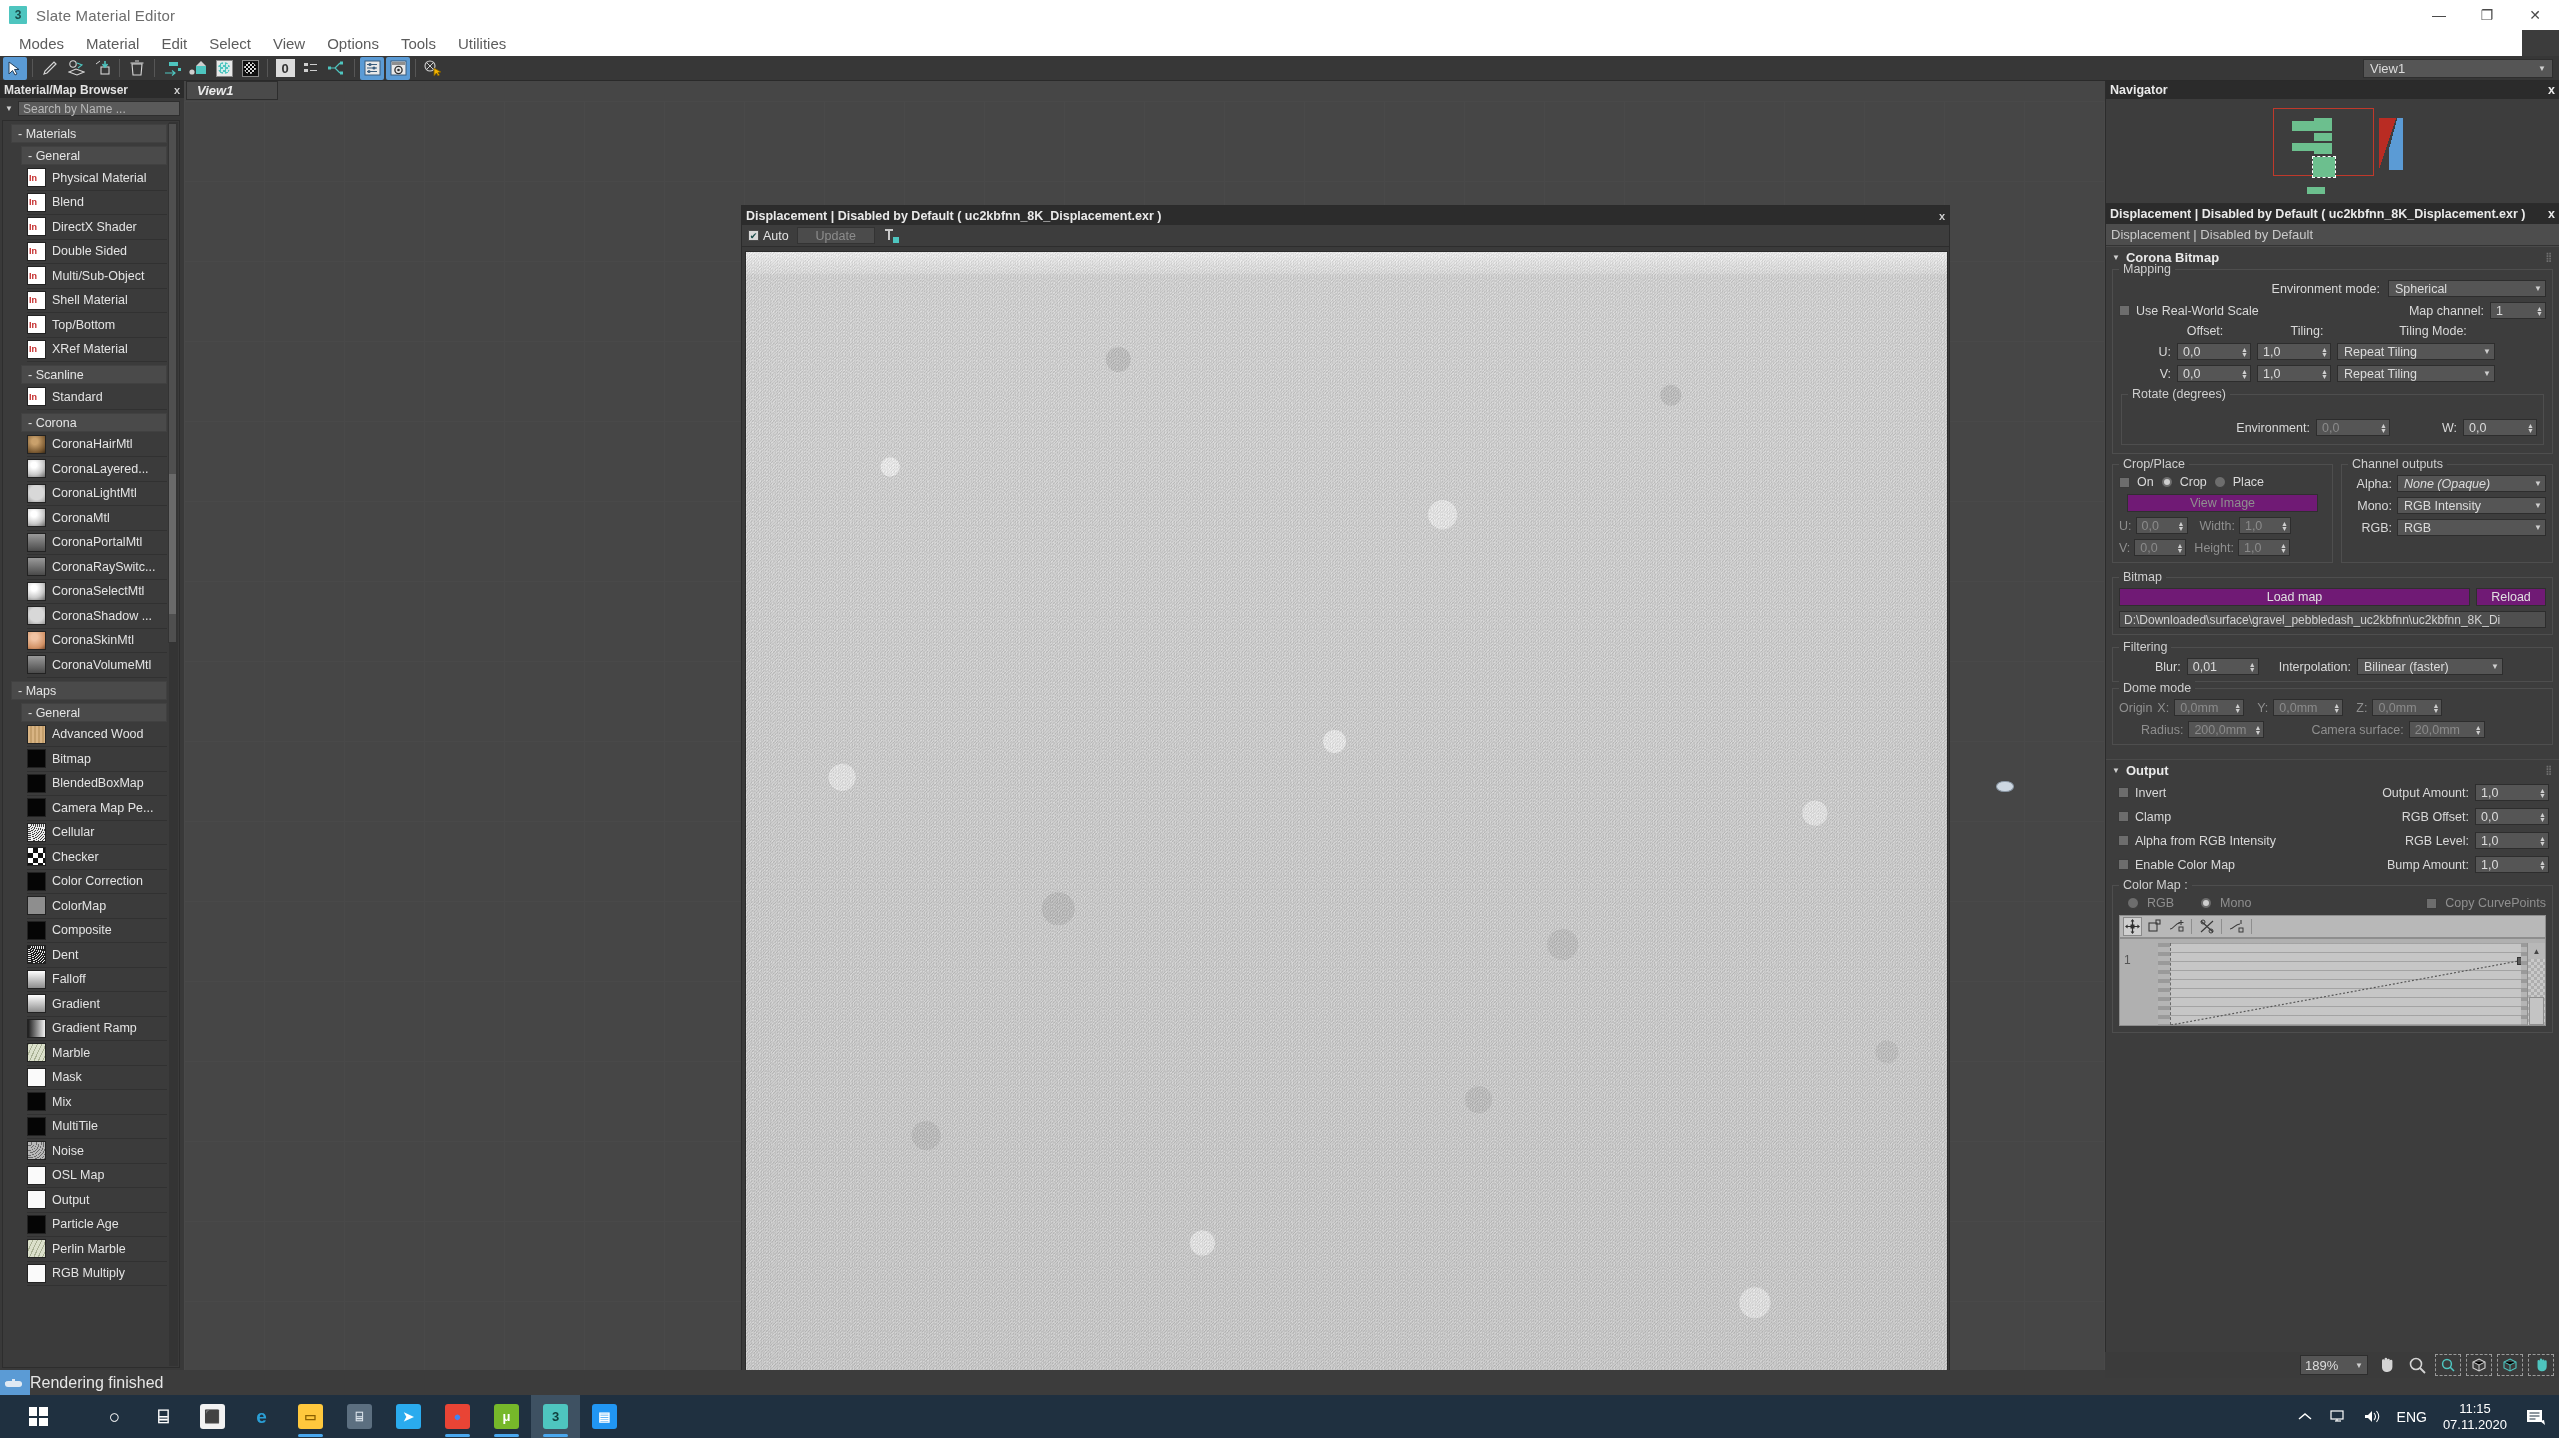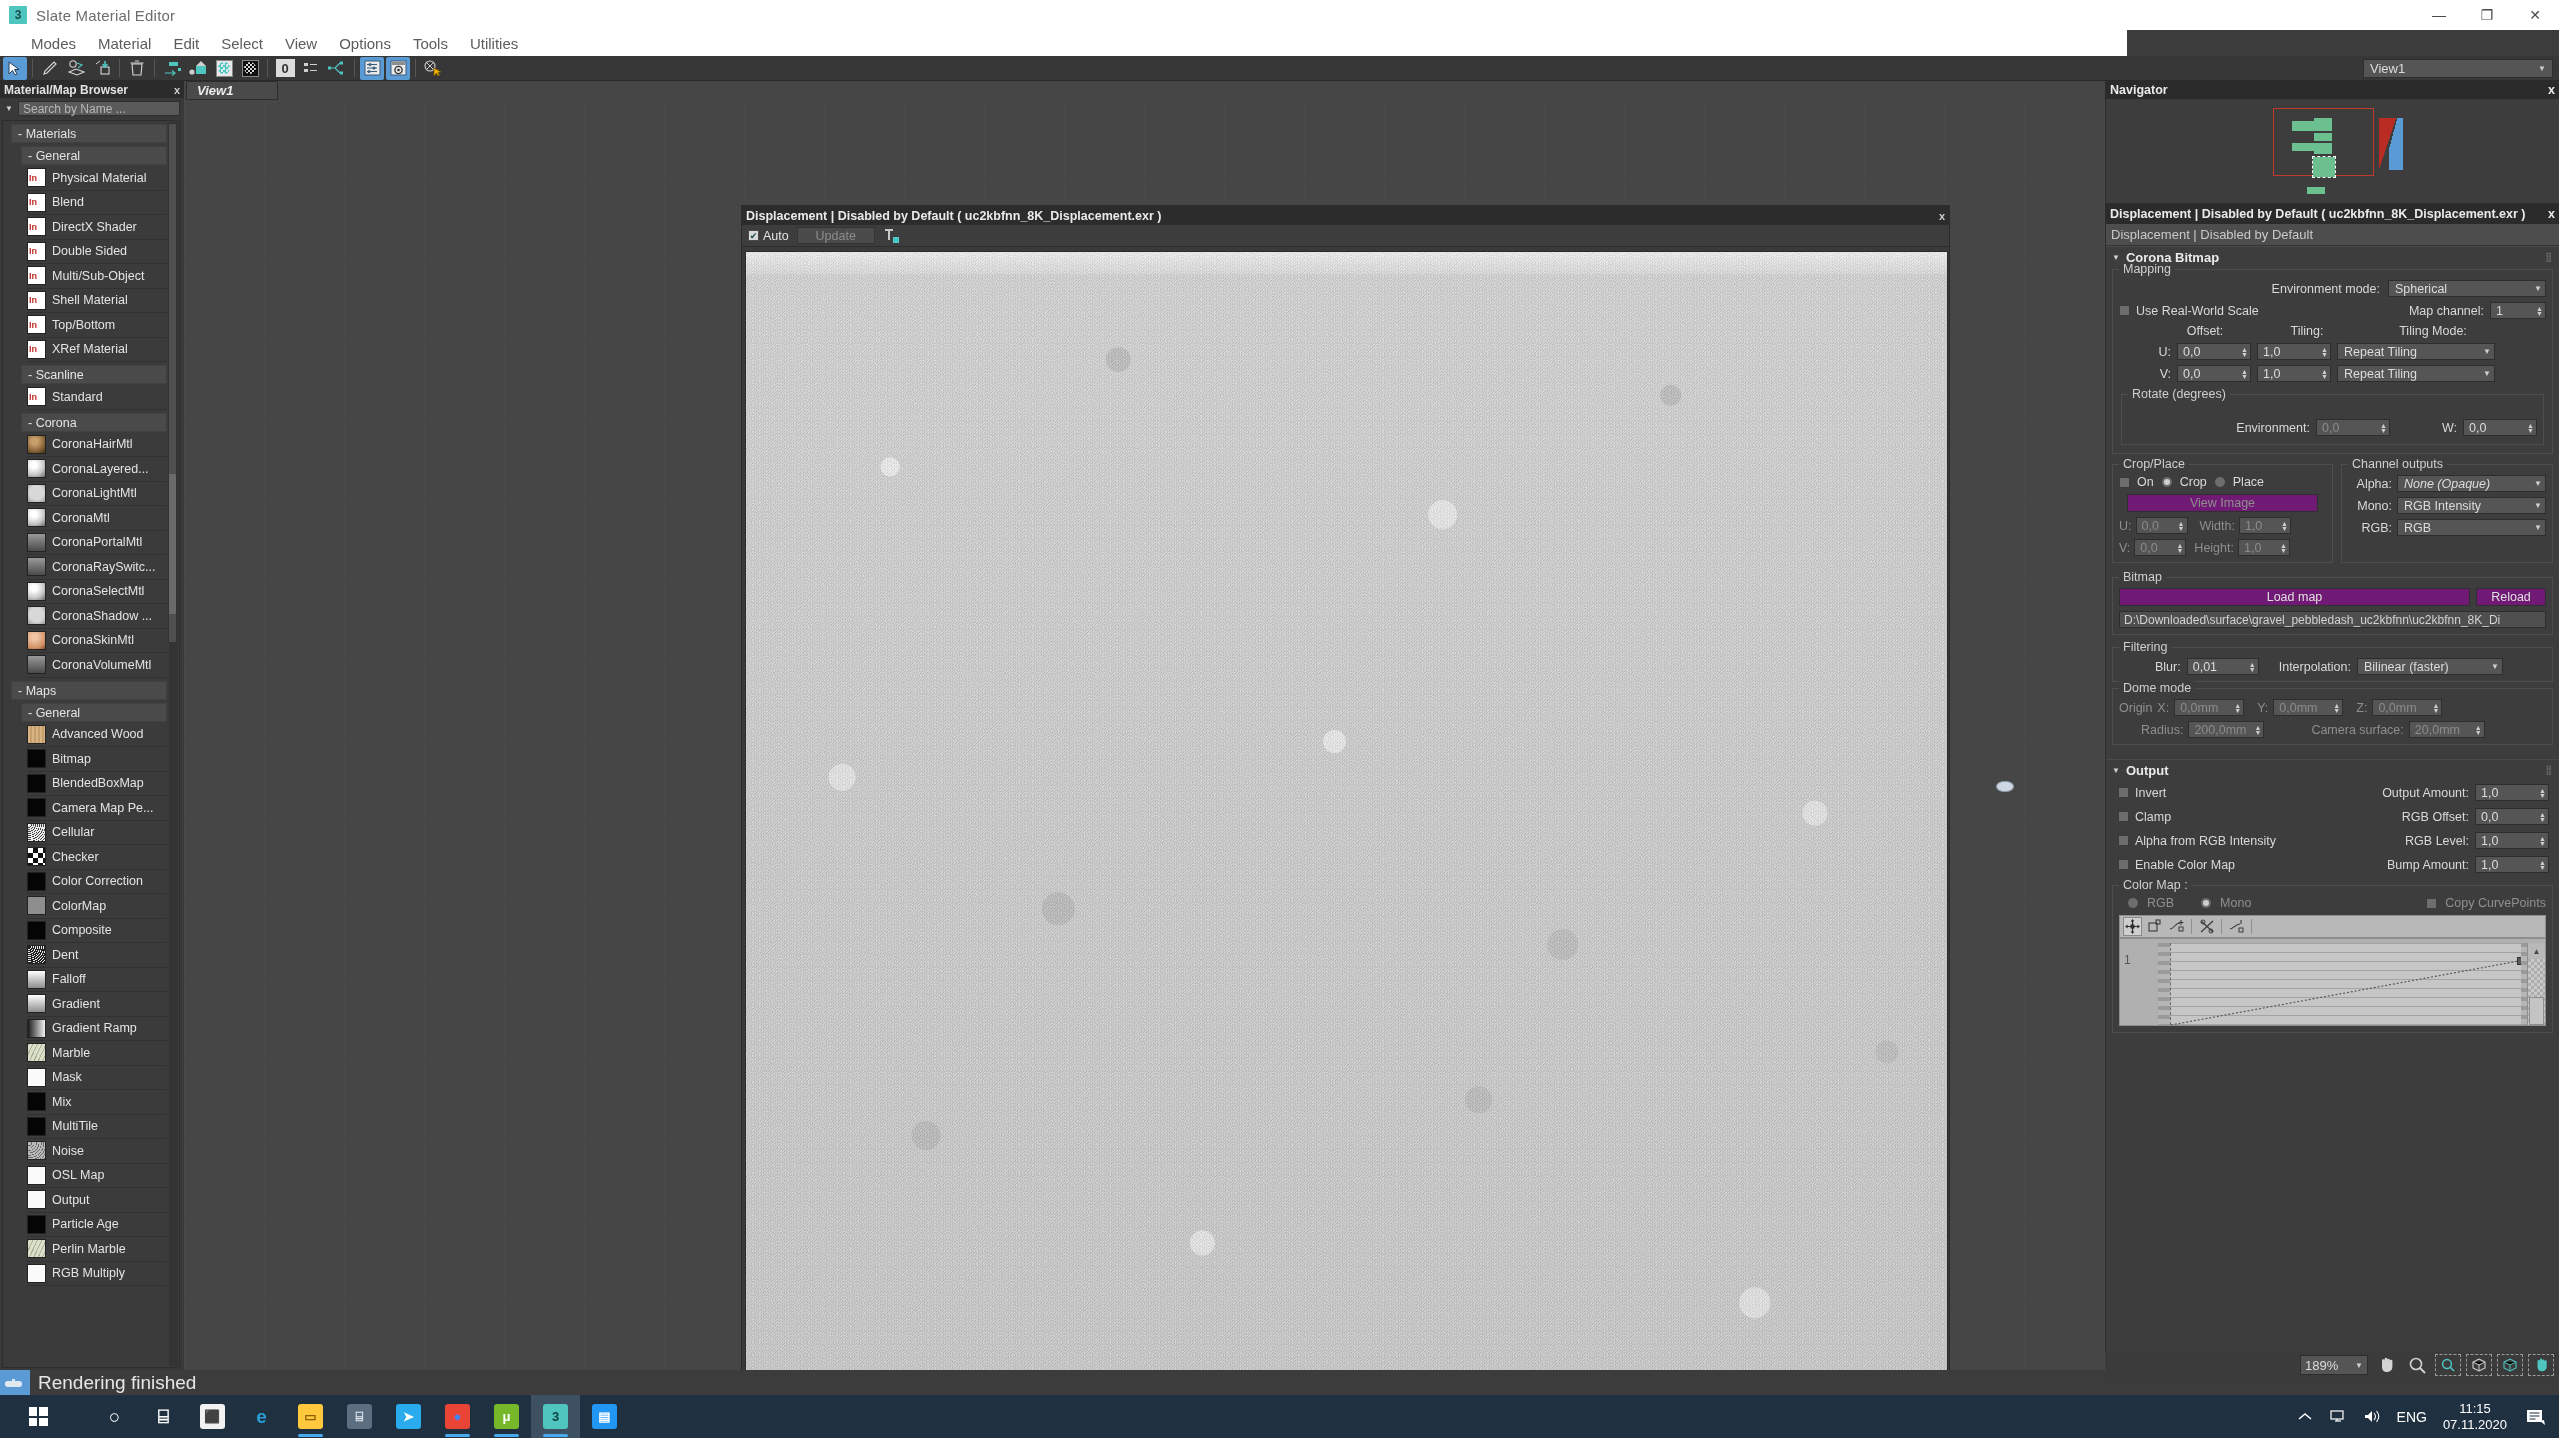--- a/index.html
+++ b/index.html
@@ -22,22 +22,22 @@
     display:flex;align-items:center;justify-content:center;
     color:#1b4d4b; font-size:12px; font-weight:bold;
   }
   .titlebar .tb-title{ color:#6d6d6d; font-size:15px; letter-spacing:.2px;}
   .win-btns{ position:absolute; right:0; top:0; height:30px; display:flex; }
   .win-btn{ width:48px;height:30px; display:flex;align-items:center;justify-content:center;
     color:#4a4a4a; font-size:14px;}
 
   
   .menubar{
-    position:absolute; left:0; top:30px; width:2127px; height:26px;
-    background:#ffffff; display:flex; align-items:center; padding-left:20px;
+    position:absolute; left:0; top:30px; width:2522px; height:26px;
+    background:#ffffff; display:flex; align-items:center; padding-left:8px;
   }
   .menubar .mi{ color:#5c5c5c; font-size:15px; padding:2px 11px; }
 
   
   .toolbar{
     position:absolute; left:0; top:56px; width:2559px; height:25px;
     background:#373737; display:flex; align-items:center; padding-left:2px;
     border-bottom:1px solid #2a2a2a;
   }
   .tb-btn{
@@ -333,21 +333,21 @@
   .zb-icon.dash{border:1px dashed #9a9a9a;}
 
   
   .statusbar{
     position:absolute;left:0;top:1370px;width:2105px;height:25px;
     background:#3c3c3c;display:flex;align-items:center;
   }
   .status-icon{
     width:30px;height:25px;background:#5b9bd5;display:flex;align-items:center;justify-content:center;
   }
-  .statusbar .txt{ margin-left:8px;font-size:19px;color:#e6e6e6;}
+  .statusbar .txt{ font-size:16px;color:#e6e6e6;}
 
   
   .taskbar{
     position:absolute;left:0;top:1395px;width:2559px;height:43px;
     background:#1f3040;display:flex;align-items:center;
   }
   .start{
     width:76px;height:43px;display:flex;align-items:center;justify-content:center;
   }
   .start .logo{ width:19px;height:19px;display:grid;grid-template-columns:1fr 1fr;grid-template-rows:1fr 1fr;gap:2px;}

